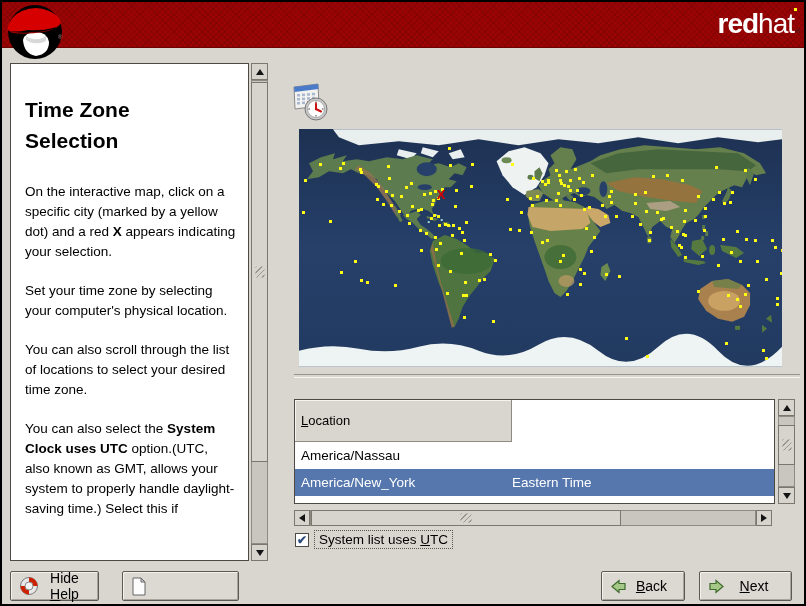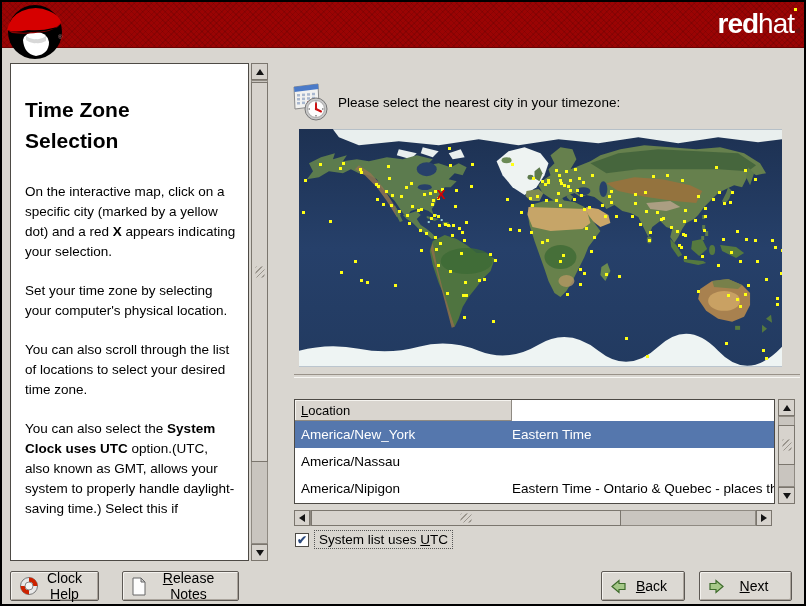--- a/index.html
+++ b/index.html
@@ -47,21 +47,21 @@
   .map svg{position:absolute;left:0;top:0;}
   .dot{position:absolute;width:3px;height:3px;background:#ffff14;}
   .map-marker{position:absolute;font-weight:bold;font-size:13px;color:#d40000;transform:translate(-50%,-52%);
     font-family:"Liberation Sans",sans-serif;}
 
   .groove{position:absolute;left:292px;top:372px;width:506px;height:2px;border-top:1px solid #999289;border-bottom:1px solid #f7f6f3;}
 
   
   .tz-table{position:absolute;left:292px;top:397px;width:481px;height:105px;border:1px solid #4d4a45;
     box-sizing:border-box;background:#fff;overflow:hidden;}
-  .tz-head{display:flex;height:21px;}
+  .tz-head{display:flex;height:42px;}
   .th{background:#d9d5cf;border-right:1px solid #8f8a82;border-bottom:1px solid #8f8a82;
     box-shadow:inset 1px 1px 0 #f5f3ef;box-sizing:border-box;font-size:13px;color:#000;
     display:flex;align-items:center;padding-left:6px;}
   .th.loc{width:217px;}
   .th.desc{flex:1;}
   .mn{text-decoration:underline;}
   .row{display:flex;height:27px;align-items:center;font-size:13.5px;color:#000;white-space:nowrap;}
   .row .c-loc{width:211px;padding-left:6px;overflow:hidden;}
   .row .c-desc{flex:1;overflow:hidden;}
   .row.selected{background:#5577ad;color:#fff;}
@@ -149,21 +149,20 @@
         <line x1="27" y1="35" x2="27" y2="36.5"></line>
         <line x1="19.5" y1="29" x2="21" y2="29"></line>
         <line x1="33" y1="29" x2="34.5" y2="29"></line>
       </g>
     <g stroke="#cc1111" stroke-width="2" stroke-linecap="round">
         <line x1="27" y1="29" x2="27" y2="23.5"></line>
         <line x1="27" y1="29" x2="32" y2="31.5"></line>
       </g>
     <circle cx="27" cy="29" r="1.2" fill="#cc1111"></circle>
   </svg>
-  <div class="prompt">Please select the nearest city in your timezone:</div>
 
   <div class="map">
     <svg width="483" height="238" viewBox="0 0 484 238">
       <defs>
         <linearGradient id="oc" x1="0" y1="0" x2="0" y2="1">
           <stop offset="0" stop-color="#1d3152"></stop>
             <stop offset="0.5" stop-color="#26406a"></stop>
             <stop offset="1" stop-color="#223a60"></stop>
         </linearGradient>
       </defs>
@@ -443,27 +442,27 @@
 
   <div class="groove"></div>
 
   <div class="tz-table">
     <div class="tz-head">
       <div class="th loc">
           <span><span class="mn">L</span><span>ocation</span></span>
         </div>
     </div>
     <div id="tz-rows">
+      <div class="row">
+        <div class="c-loc">America/Nassau</div>
+        <div class="c-desc"></div>
+      </div>
       <div class="row selected">
         <div class="c-loc">America/New_York</div>
         <div class="c-desc">Eastern Time</div>
-      </div>
-      <div class="row">
-        <div class="c-loc">America/Nassau</div>
-        <div class="c-desc"></div>
       </div>
       <div class="row">
         <div class="c-loc">America/Nipigon</div>
         <div class="c-desc">Eastern Time - Ontario &amp; Quebec - places tha</div>
       </div>
     </div>
   </div>
 
   <div class="tz-vscroll">
     <div class="sb-btn" style="left:0;top:0;">
@@ -498,29 +497,28 @@
     <span class="lbl"><span>System list uses </span><span class="mn">U</span><span>TC</span></span>
   </div>
 
   <div class="btn btn-hidehelp">
     <svg width="20" height="20" viewBox="0 0 20 20">
       <circle cx="10" cy="10" r="8.5" fill="#e8e8e8" stroke="#777" stroke-width="1"></circle>
       <path d="M10,1.5 A8.5,8.5 0 0 1 18.5,10 L14,10 A4,4 0 0 0 10,6 Z" fill="#cc2200"></path>
       <path d="M10,18.5 A8.5,8.5 0 0 1 1.5,10 L6,10 A4,4 0 0 0 10,14 Z" fill="#cc2200"></path>
       <circle cx="10" cy="10" r="4" fill="#f5f5f5" stroke="#888" stroke-width="1"></circle>
     </svg>
-    <span class="label"><span>Clock </span><span class="mn">H</span><span>elp</span></span>
+    <span class="label"><span>Hide </span><span class="mn">H</span><span>elp</span></span>
   </div>
 
   <div class="btn btn-release">
     <svg width="16" height="19" viewBox="0 0 16 19">
       <path d="M2,1 L10,1 L14,5 L14,18 L2,18 Z" fill="#fdfdfd" stroke="#666" stroke-width="1"></path>
       <path d="M10,1 L10,5 L14,5 Z" fill="#cfcfcf" stroke="#666" stroke-width="1"></path>
     </svg>
-    <span class="label"><span class="mn">R</span><span>elease Notes</span></span>
   </div>
 
   <div class="btn btn-next">
     <svg width="17" height="17" viewBox="0 0 17 17">
       <path d="M15,8.5 L8,2.5 L8,5.5 L2,5.5 L2,11.5 L8,11.5 L8,14.5 Z" fill="#a5c888" stroke="#3d6b2b" stroke-width="1.2"></path>
     </svg>
     <span class="label"><span class="mn">N</span><span>ext</span></span>
   </div>
 
   <div class="btn btn-back">

